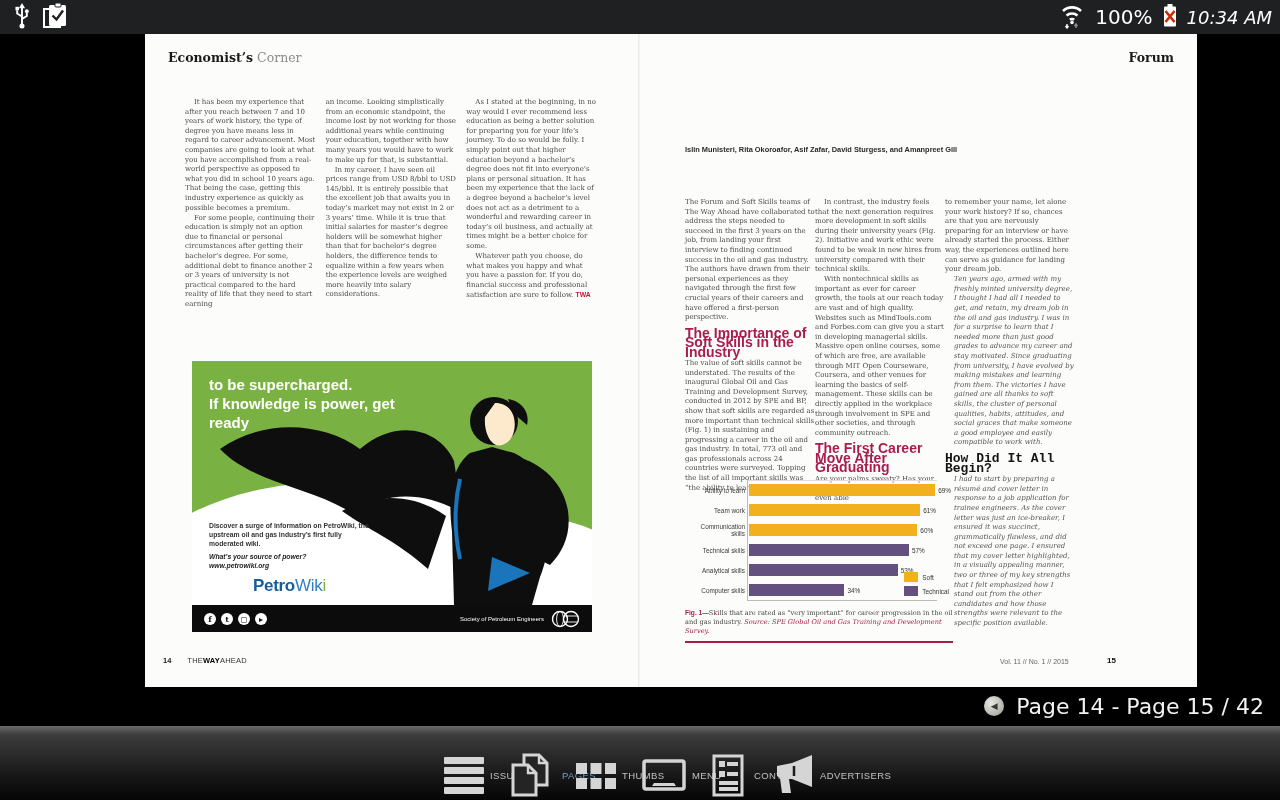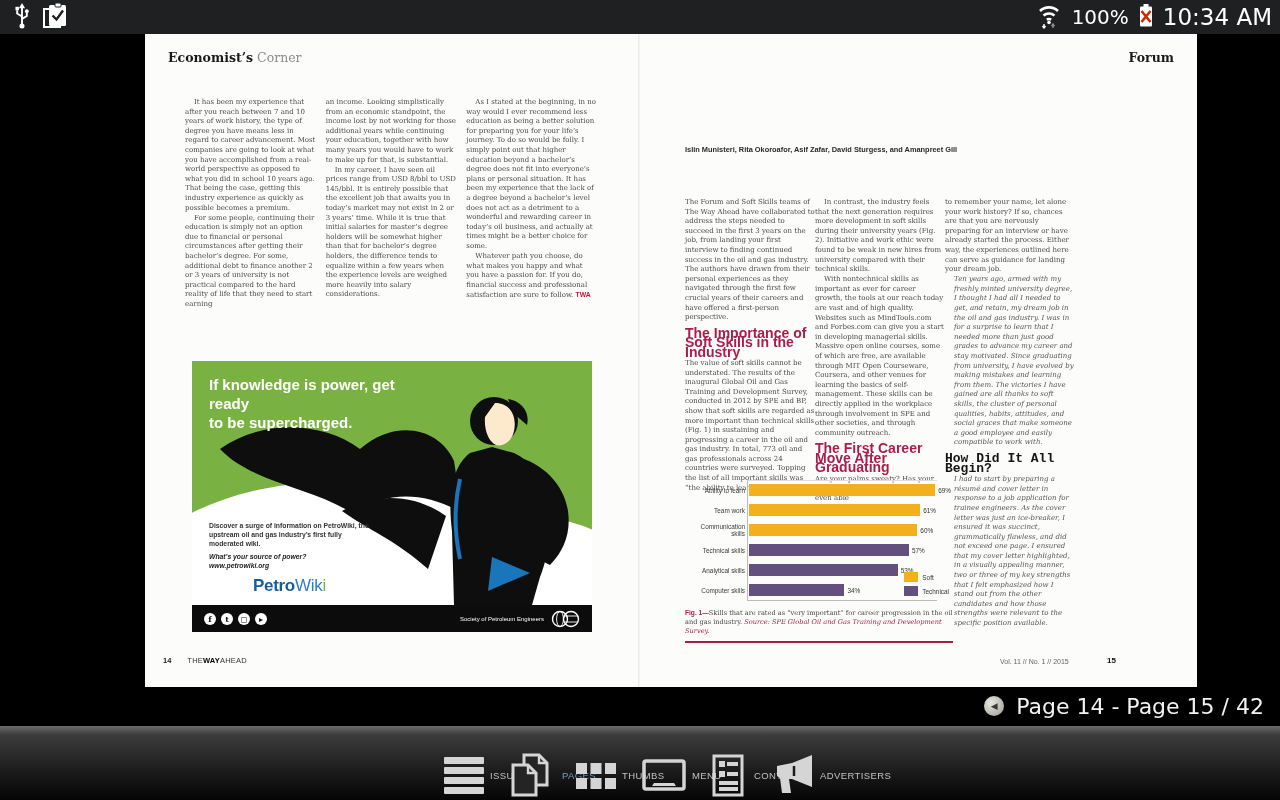--- a/index.html
+++ b/index.html
@@ -3,21 +3,21 @@
 <meta charset="utf-8">
 <style>
   html,body{margin:0;padding:0;width:1280px;height:800px;background:#000;overflow:hidden;
     font-family:"Liberation Sans",sans-serif;-webkit-font-smoothing:antialiased;}
   
   #statusbar{position:absolute;top:0;left:0;width:1280px;height:34px;background:#1e2022;
     display:flex;align-items:center;}
   .sb-left{display:flex;align-items:center;gap:10px;padding-left:12px;}
   .sb-right{margin-left:auto;display:flex;align-items:center;gap:8px;padding-right:8px;}
   .sb-text{color:#fff;font-size:20px;font-family:"DejaVu Sans",sans-serif;}
-  .sb-time{color:#fff;font-size:23px;font-family:"DejaVu Sans",sans-serif;}
+  .sb-time{color:#fff;font-size:18px;font-family:"DejaVu Sans",sans-serif;font-style:italic;}
   
   #spread{position:absolute;left:145px;top:34px;width:1052px;height:653px;background:#fcfcfa;}
   #gutter{position:absolute;left:493px;top:0;width:2px;height:100%;
     background:linear-gradient(90deg,rgba(0,0,0,0.07),rgba(0,0,0,0.02));}
   .sect-head{font-family:"DejaVu Serif",serif;font-size:12.5px;color:#1a1a1a;}
   .sect-light{color:#8d8d8d;font-weight:normal;}
   .bodytext{font-family:"DejaVu Serif",serif;font-size:7px;line-height:9.6px;color:#4a4a4a;}
   .bodytext p{margin:0 0 0.5px 0;}
   .ind{text-indent:9px;}
   .quote{font-style:italic;padding-left:9px;color:#555;}
@@ -169,22 +169,22 @@
       <path d="M150 150 C185 130 225 134 254 155 L236 208 C205 180 175 168 150 150 Z" fill="#0e0e0e"></path>
       <path d="M262 244 L260 170 C255 130 262 104 278 92 L300 86 L322 92 C340 100 352 120 356 145 C360 170 356 196 348 216 L340 244 Z" fill="#0e0e0e"></path>
       <path d="M322 95 C352 102 372 124 376 150 C379 172 372 190 358 204 L342 196 C356 180 360 160 352 140 C344 120 332 108 316 102 Z" fill="#0e0e0e"></path>
       <circle cx="302" cy="60" r="24" fill="#0e0e0e"></circle>
       <path d="M303 42 C319 42 325 56 322 70 C320 80 312 86 304 84 C296 80 292 68 293 56 Z" fill="#fdeacd"></path>
       <path d="M316 38 C330 40 338 52 335 64 L321 52 Z" fill="#0e0e0e"></path>
       <path d="M268 118 C262 144 262 170 268 198" stroke="#1b75bb" stroke-width="4" fill="none"></path>
       <path d="M300 196 L338 212 L296 230 Z" fill="#1b75bb"></path>
     </svg>
     <div id="ad-headline">
+      <div>to be supercharged.</div>
       <div>If knowledge is power, get ready</div>
-      <div>to be supercharged.</div>
     </div>
     <div id="ad-bubbletext">
       <div class="ad-body">Discover a surge of information on PetroWiki, the upstream oil and gas industry’s first fully moderated wiki.</div>
       <div class="ad-tag">
         <div>What’s your source of power?</div>
         <div>www.petrowiki.org</div>
       </div>
       <div id="ad-logo"><span class="lg-petro">Petro</span><span class="lg-wik">Wik</span><span class="lg-i">i</span></div>
     </div>
     <div id="ad-footer">

